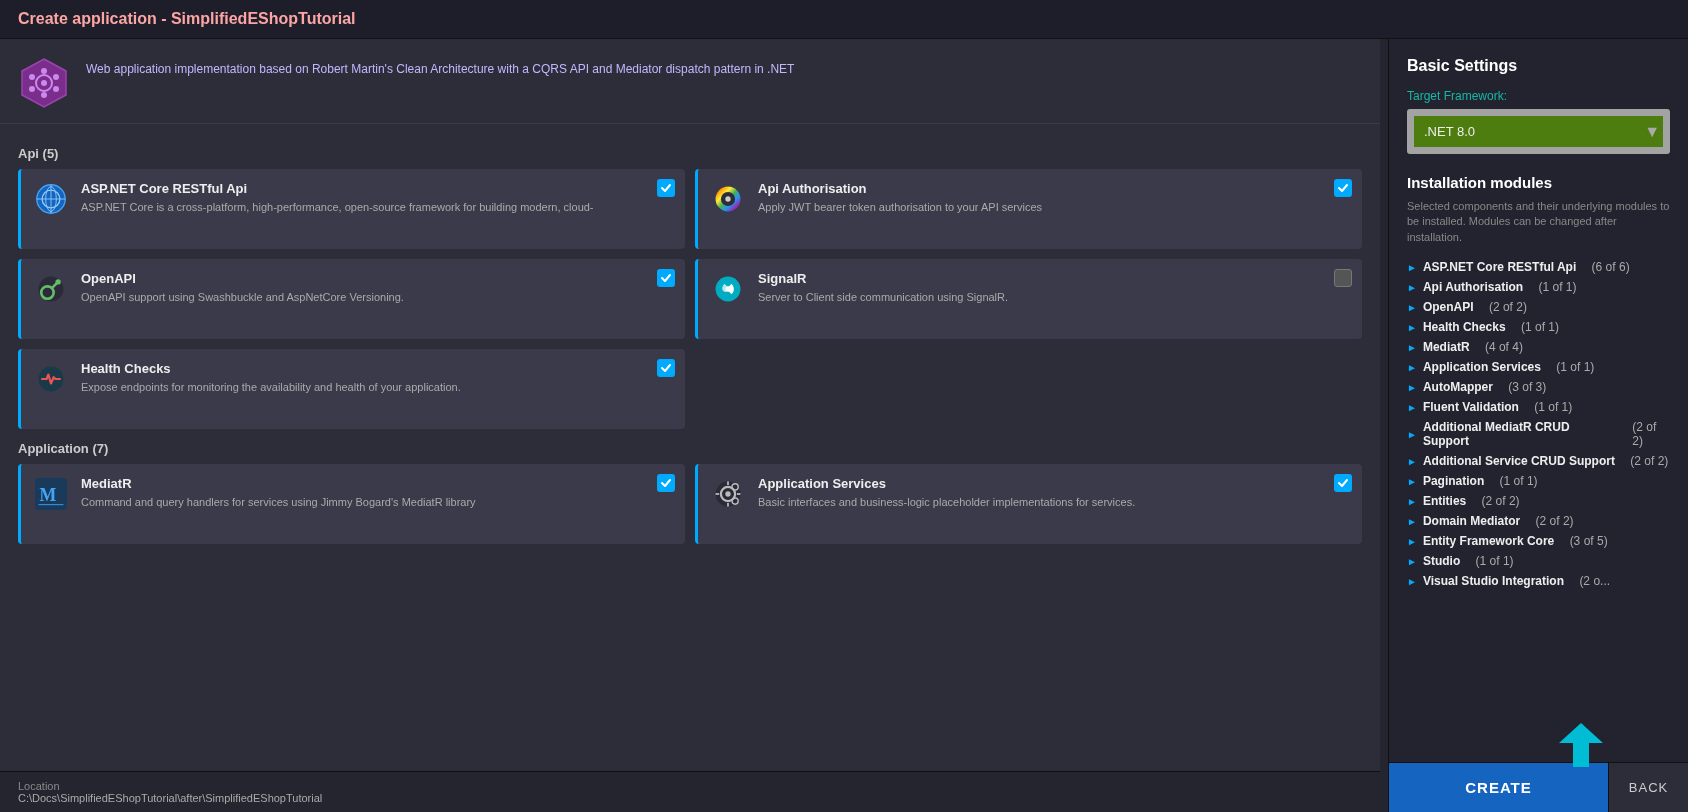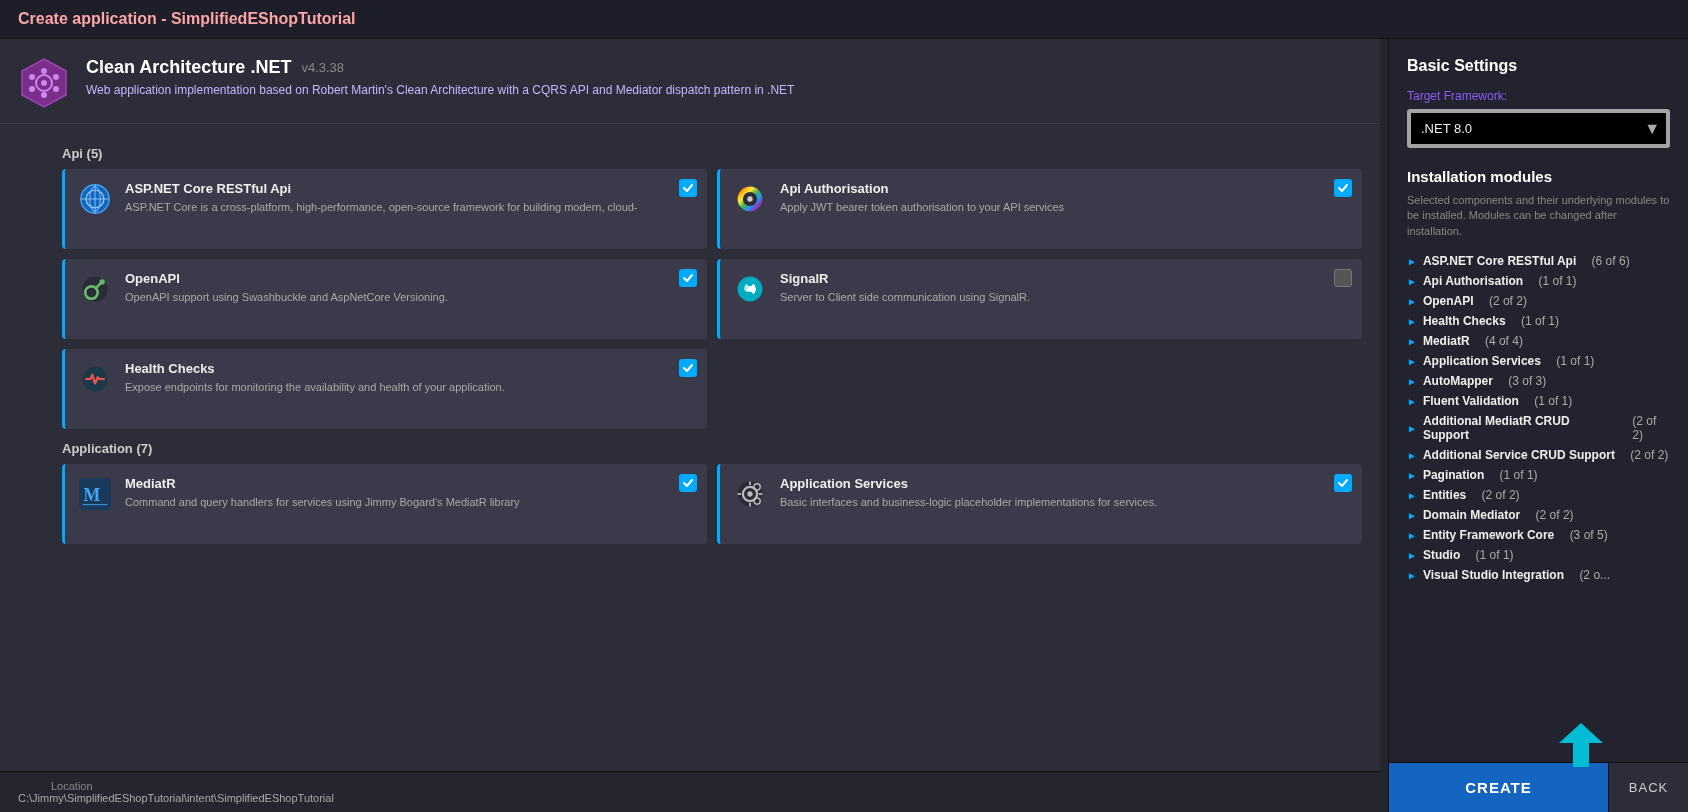--- a/index.html
+++ b/index.html
@@ -75,21 +75,20 @@
       font-size: 12px;
       color: #c4b5fd;
       margin-top: 4px;
       line-height: 1.4;
     }
     
     .content-scroll {
       flex: 1;
       overflow-y: auto;
       padding: 12px 18px;
-      margin-left: 44px;
     }
     .content-scroll::-webkit-scrollbar { width: 8px; }
     .content-scroll::-webkit-scrollbar-track { background: #252530; }
     .content-scroll::-webkit-scrollbar-thumb { background: #555; border-radius: 4px; }
     
     .section-title {
       font-size: 13px;
       color: #ccc;
       margin: 10px 0 8px 0;
       font-weight: 600;
@@ -156,21 +155,20 @@
     
     .bottom-bar {
       background: #252530;
       padding: 8px 18px;
       border-top: 1px solid #111;
       flex-shrink: 0;
     }
     .location-label {
       font-size: 11px;
       color: #888;
-      margin-left: 33px;
     }
     .location-path {
       font-size: 11px;
       color: #aaa;
     }
     
     .scroll-divider {
       width: 8px;
       background: #252530;
       flex-shrink: 0;
@@ -193,31 +191,31 @@
     .right-panel-content::-webkit-scrollbar-track { background: #1e1e2a; }
     .right-panel-content::-webkit-scrollbar-thumb { background: #555; border-radius: 3px; }
     .settings-title {
       font-size: 16px;
       font-weight: 700;
       color: #fff;
       margin-bottom: 14px;
     }
     .field-label {
       font-size: 12px;
-      color: #8b5cf6;
+      color: #14b8a6;
       margin-bottom: 6px;
     }
     .select-wrapper {
       position: relative;
       margin-bottom: 20px;
     }
     .select-box {
       width: 100%;
-      background: #000000;
-      border: 4px solid #a3a3a3;
+      background: #4d7c0f;
+      border: 7px solid #a3a3a3;
       color: #eee;
       padding: 8px 32px 8px 10px;
       font-size: 13px;
       border-radius: 3px;
       appearance: none;
       cursor: pointer;
     }
     .select-arrow {
       position: absolute;
       right: 10px;
@@ -312,24 +310,20 @@
           <circle cx="26" cy="14" r="3" fill="#cc88ee"></circle>
           <circle cx="14" cy="20" r="3" fill="#cc88ee"></circle>
           <circle cx="14" cy="32" r="3" fill="#cc88ee"></circle>
           <circle cx="26" cy="38" r="3" fill="#cc88ee"></circle>
           <circle cx="38" cy="32" r="3" fill="#cc88ee"></circle>
           <circle cx="38" cy="20" r="3" fill="#cc88ee"></circle>
           <circle cx="26" cy="26" r="3" fill="#cc88ee"></circle>
         </svg>
       </div>
       <div class="template-info">
-        <h2>
-          <span>Clean Architecture .NET</span>
-          <span class="template-version">v4.3.38</span>
-        </h2>
         <div class="template-desc">Web application implementation based on Robert Martin's Clean Architecture with a CQRS API and Mediator dispatch pattern in .NET</div>
       </div>
     </div>
 
     <div class="content-scroll">
 
       <div class="section-title">Api (5)</div>
       <div class="cards-grid">
 
         <div class="card">
@@ -485,21 +479,21 @@
               <polyline points="2,6 5,9 10,3" stroke="white" stroke-width="2" stroke-linecap="round" stroke-linejoin="round"></polyline>
             </svg>
           </div>
         </div>
 
       </div>
     </div>
 
     <div class="bottom-bar">
       <div class="location-label">Location</div>
-      <div class="location-path">C:\Jimmy\SimplifiedEShopTutorial\intent\SimplifiedEShopTutorial</div>
+      <div class="location-path">C:\Docs\SimplifiedEShopTutorial\after\SimplifiedEShopTutorial</div>
     </div>
 
   </div>
 
   <div class="scroll-divider"></div>
 
   <div class="right-panel">
     <div class="right-panel-content">
 
       <div class="settings-title">Basic Settings</div>

